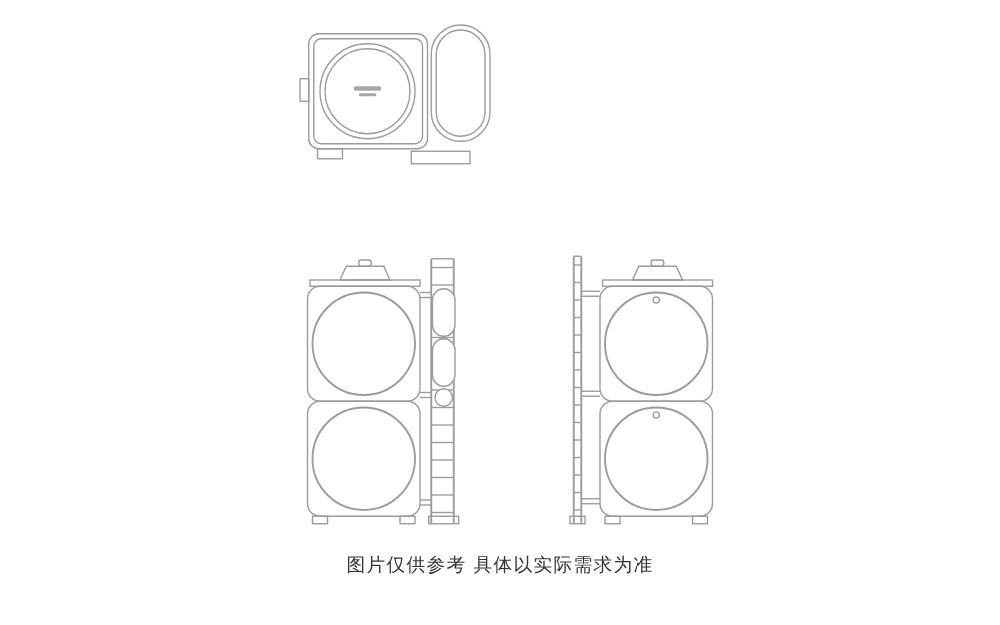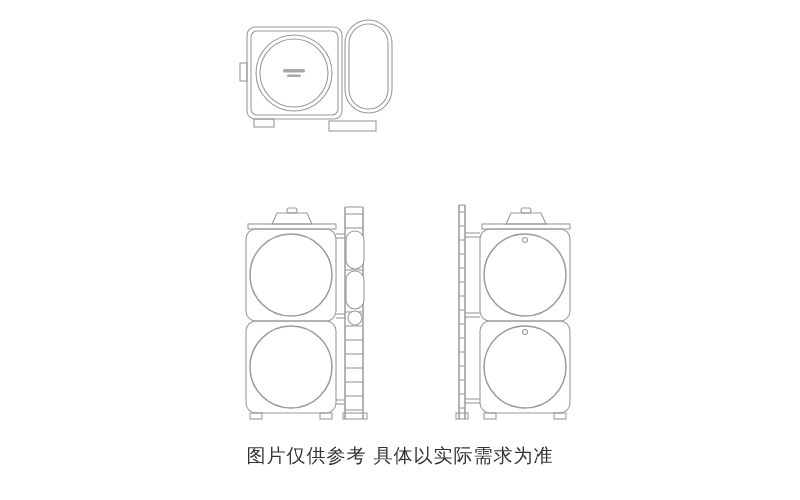--- a/index.html
+++ b/index.html
@@ -8,21 +8,21 @@
     background:var(--background,#fff);overflow:hidden;
     font-family:"DejaVu Sans","Liberation Sans",sans-serif;
   }
   .drawing-svg{position:absolute;left:0;top:0;}
   .d{stroke:var(--line,#9b9b9b);fill:none;stroke-width:1.1;}
   .dt{stroke:var(--line,#9b9b9b);fill:none;stroke-width:1.5;}
   .dw{stroke:var(--line,#9b9b9b);fill:#fff;stroke-width:1.1;}
   .mk{fill:var(--brand_mark,#a8a8a8);stroke:none;}
   .caption{
     position:absolute;left:0;top:443px;width:100%;
-    text-align:center;font-size:19px;letter-spacing:1px;
+    text-align:center;font-size:15px;letter-spacing:1px;
     color:var(--caption,#333333);font-weight:500;
   }
 </style>
 </head>
 <body>
 
 <div class="page">
 
   <svg class="drawing-svg" width="800" height="500" viewBox="0 0 800 500">
 

